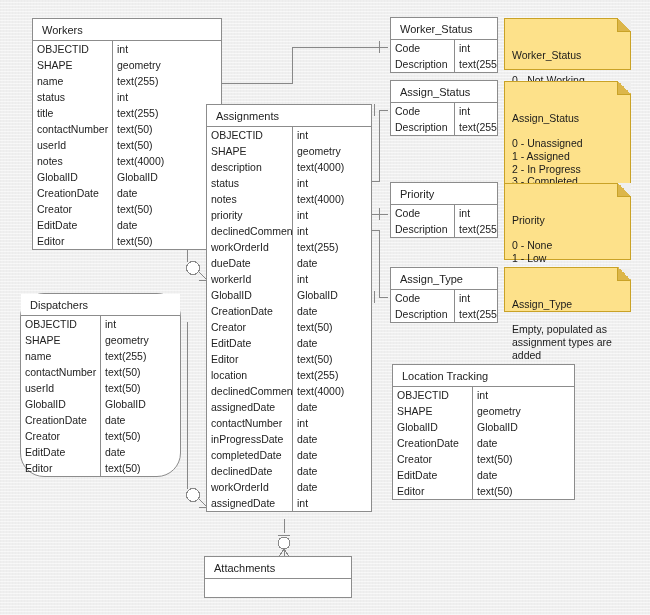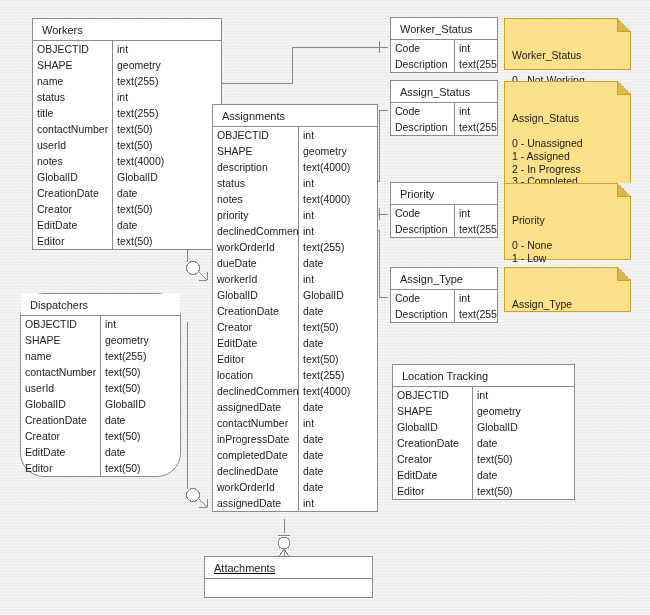--- a/index.html
+++ b/index.html
@@ -232,21 +232,21 @@
         <span class="fname">EditDate</span>
         <span class="ftype">date</span>
       </div>
       <div class="row">
         <span class="fname">Editor</span>
         <span class="ftype">text(50)</span>
       </div>
     </div>
 </div>
 
-<div class="table w-assignments" style="left:212px;top:104px;width:166px;">
+<div class="table w-assignments" style="left:206px;top:104px;width:166px;">
   <div class="thead">Assignments</div>
   <div class="rows">
       <div class="row">
         <span class="fname">OBJECTID</span>
         <span class="ftype">int</span>
       </div>
       <div class="row">
         <span class="fname">SHAPE</span>
         <span class="ftype">geometry</span>
       </div>
@@ -424,21 +424,21 @@
         <span class="fname">EditDate</span>
         <span class="ftype">date</span>
       </div>
       <div class="row">
         <span class="fname">Editor</span>
         <span class="ftype">text(50)</span>
       </div>
     </div>
 </div>
 
-<div class="table w-attach" style="left:204px;top:556px;width:169px;text-decoration:underline;">
+<div class="table w-attach" style="left:204px;top:556px;width:148px;">
   <div class="thead">Attachments</div>
   <div class="rows">
       <div class="row empty">
         <span class="fname"></span>
         <span class="ftype"></span>
       </div>
     </div>
 </div>
 
 <div class="note" style="left:504px;top:18px;width:127px;height:52px;">
@@ -467,13 +467,15 @@
   <span class="nbody">0 - None
 1 - Low
 2 - Medium
 3 - High
 4 - Critical</span>
 </div>
 
 <div class="note" style="left:504px;top:267px;width:127px;height:45px;">
   <span class="corner"></span>
   <span class="ntitle">Assign_Type</span>
+  <span class="nbody">Empty, populated as
+assignment types are added</span>
 </div>
 
 </body></html>

